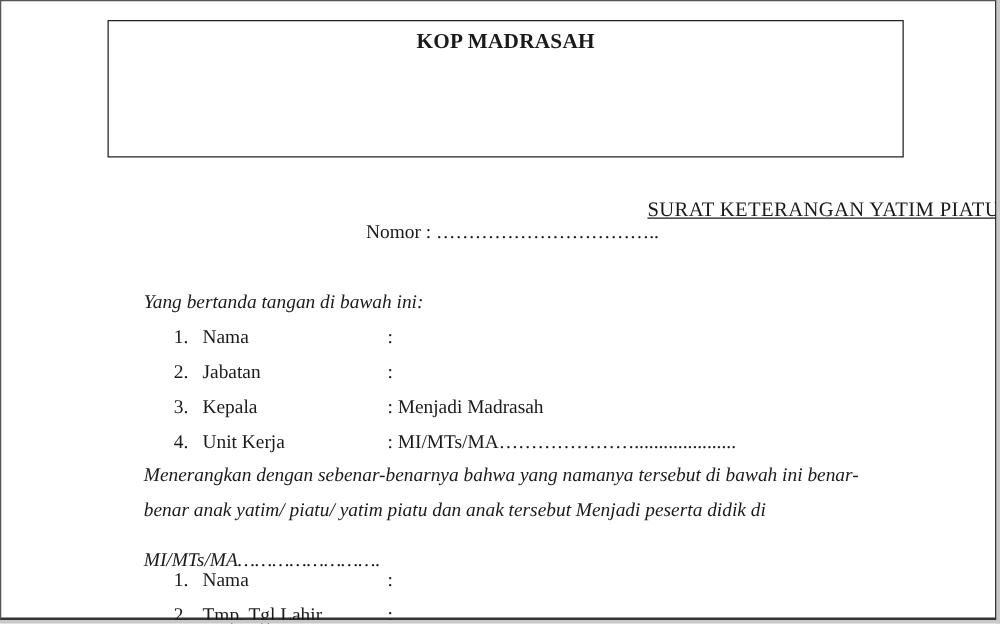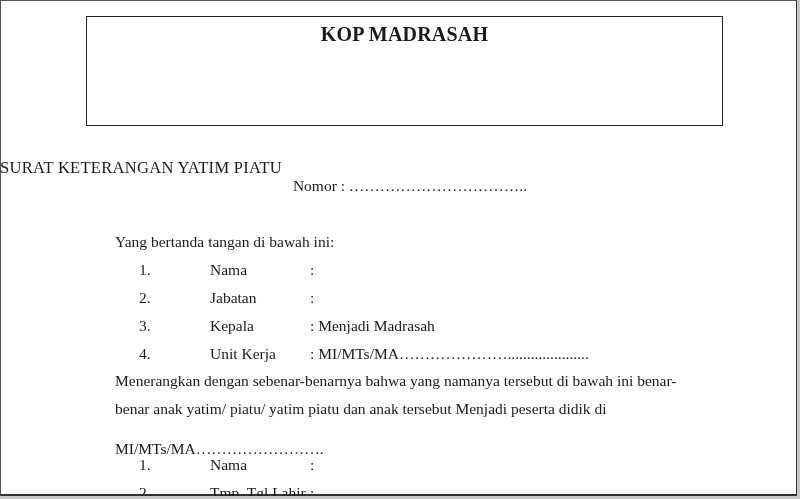--- a/index.html
+++ b/index.html
@@ -19,34 +19,34 @@
   }
   .shadow-right {
     position: absolute; left: 797px; top: 0; width: 3px; height: 499px; background: #c8c8c8;
   }
   .kop-box {
     position: absolute; left: 86px; top: 16px; width: 637px; height: 110px;
     border: 1.5px solid #222; box-sizing: border-box;
   }
   .kop-title {
     position: absolute; left: 0; right: 0; top: 6px; text-align: center;
-    font-weight: bold; font-size: 20px; letter-spacing: 0.2px;
+    font-weight: bold; font-size: 17px; letter-spacing: 0.2px;
   }
   .doc-title {
-    position: absolute; left: 0; width: 800px; top: 158px; text-align: left;
-    font-size: 16.5px; letter-spacing: 0.3px;
+    position: absolute; left: 0; width: 800px; top: 158px; text-align: right;
+    font-size: 16.5px; text-decoration: underline; letter-spacing: 0.3px;
   }
   .doc-nomor {
     position: absolute; left: 0; width: 820px; top: 177px; text-align: center;
     font-size: 15.5px;
   }
-  .line { position: absolute; font-size: 15.5px; white-space: nowrap; }
+  .line { position: absolute; font-size: 15.5px; white-space: nowrap; font-style: italic; }
   .item { position: absolute; font-size: 15.5px; white-space: nowrap; }
   .item .num { position: absolute; left: 0; }
-  .item .label { position: absolute; left: 23px; margin-left: 48px; }
+  .item .label { position: absolute; left: 23px; }
   .item .colon { position: absolute; left: 171px; }
 </style>
 </head>
 <body>
 
 <div class="frame"></div>
 
 <div class="kop-box">
   <div class="kop-title">KOP MADRASAH</div>
 </div>

